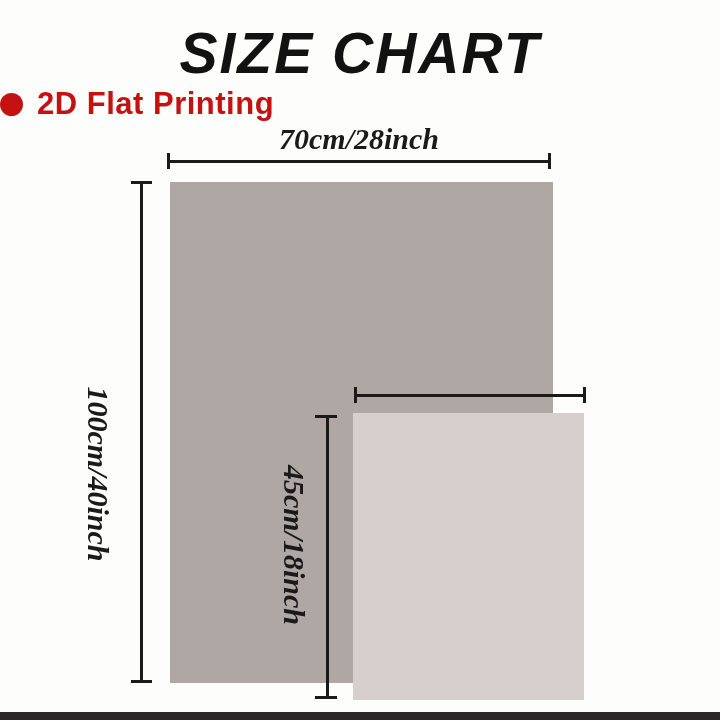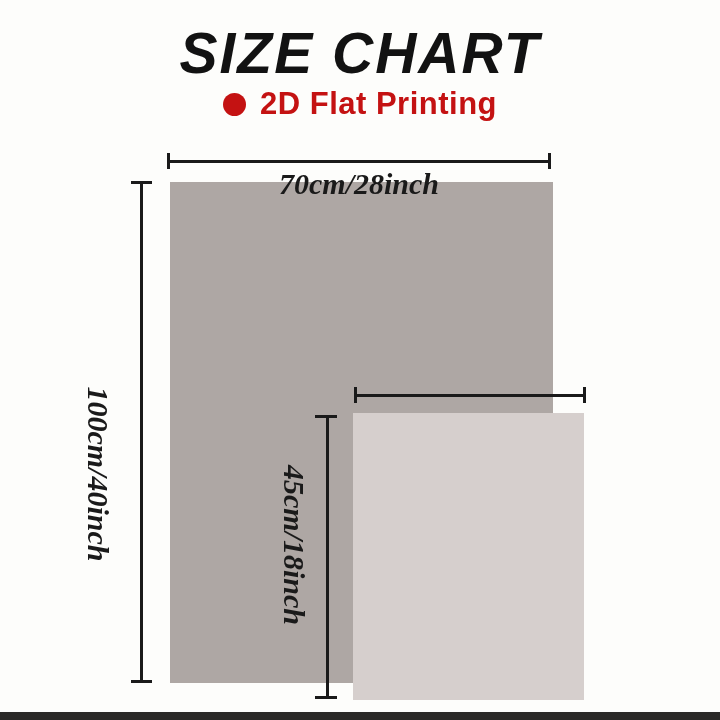--- a/index.html
+++ b/index.html
@@ -22,21 +22,20 @@
     font-size: 57px;
     letter-spacing: 2px;
     color: #121212;
   }
   .subtitle-row {
     position: absolute;
     left: 0; top: 86px;
     width: 720px;
     display: flex;
     align-items: center;
-    justify-content: center;
     gap: 14px;
   }
   .bullet-dot {
     width: 23px; height: 23px;
     border-radius: 50%;
     background: #c41212;
   }
   .subtitle-text {
     font-weight: bold;
     font-size: 31px;
@@ -84,21 +83,21 @@
 
   <div class="page-title">SIZE CHART</div>
 
   <div class="subtitle-row">
     <span class="bullet-dot"></span>
     <span class="subtitle-text">2D Flat Printing</span>
   </div>
 
   <div class="rect-large"></div>
 
-  <div class="dim-label" style="left:167px; top:122px; width:384px;margin-top:45px;">70cm/28inch</div>
+  <div class="dim-label" style="left:167px; top:122px; width:384px;">70cm/28inch</div>
   <div class="dim-line" style="left:167px; top:160px; width:384px; height:3px;"></div>
   <div class="dim-tick" style="left:167px; top:153px; width:3px; height:16px;"></div>
   <div class="dim-tick" style="left:548px; top:153px; width:3px; height:16px;"></div>
 
   <div class="dim-line" style="left:140px; top:182px; width:3px; height:501px;"></div>
   <div class="dim-tick" style="left:131px; top:181px; width:21px; height:3px;"></div>
   <div class="dim-tick" style="left:131px; top:680px; width:21px; height:3px;"></div>
   <div class="dim-label rot90" style="left:-52px; top:457px; width:300px;">100cm/40inch</div>
 
   <div class="rect-small"></div>

